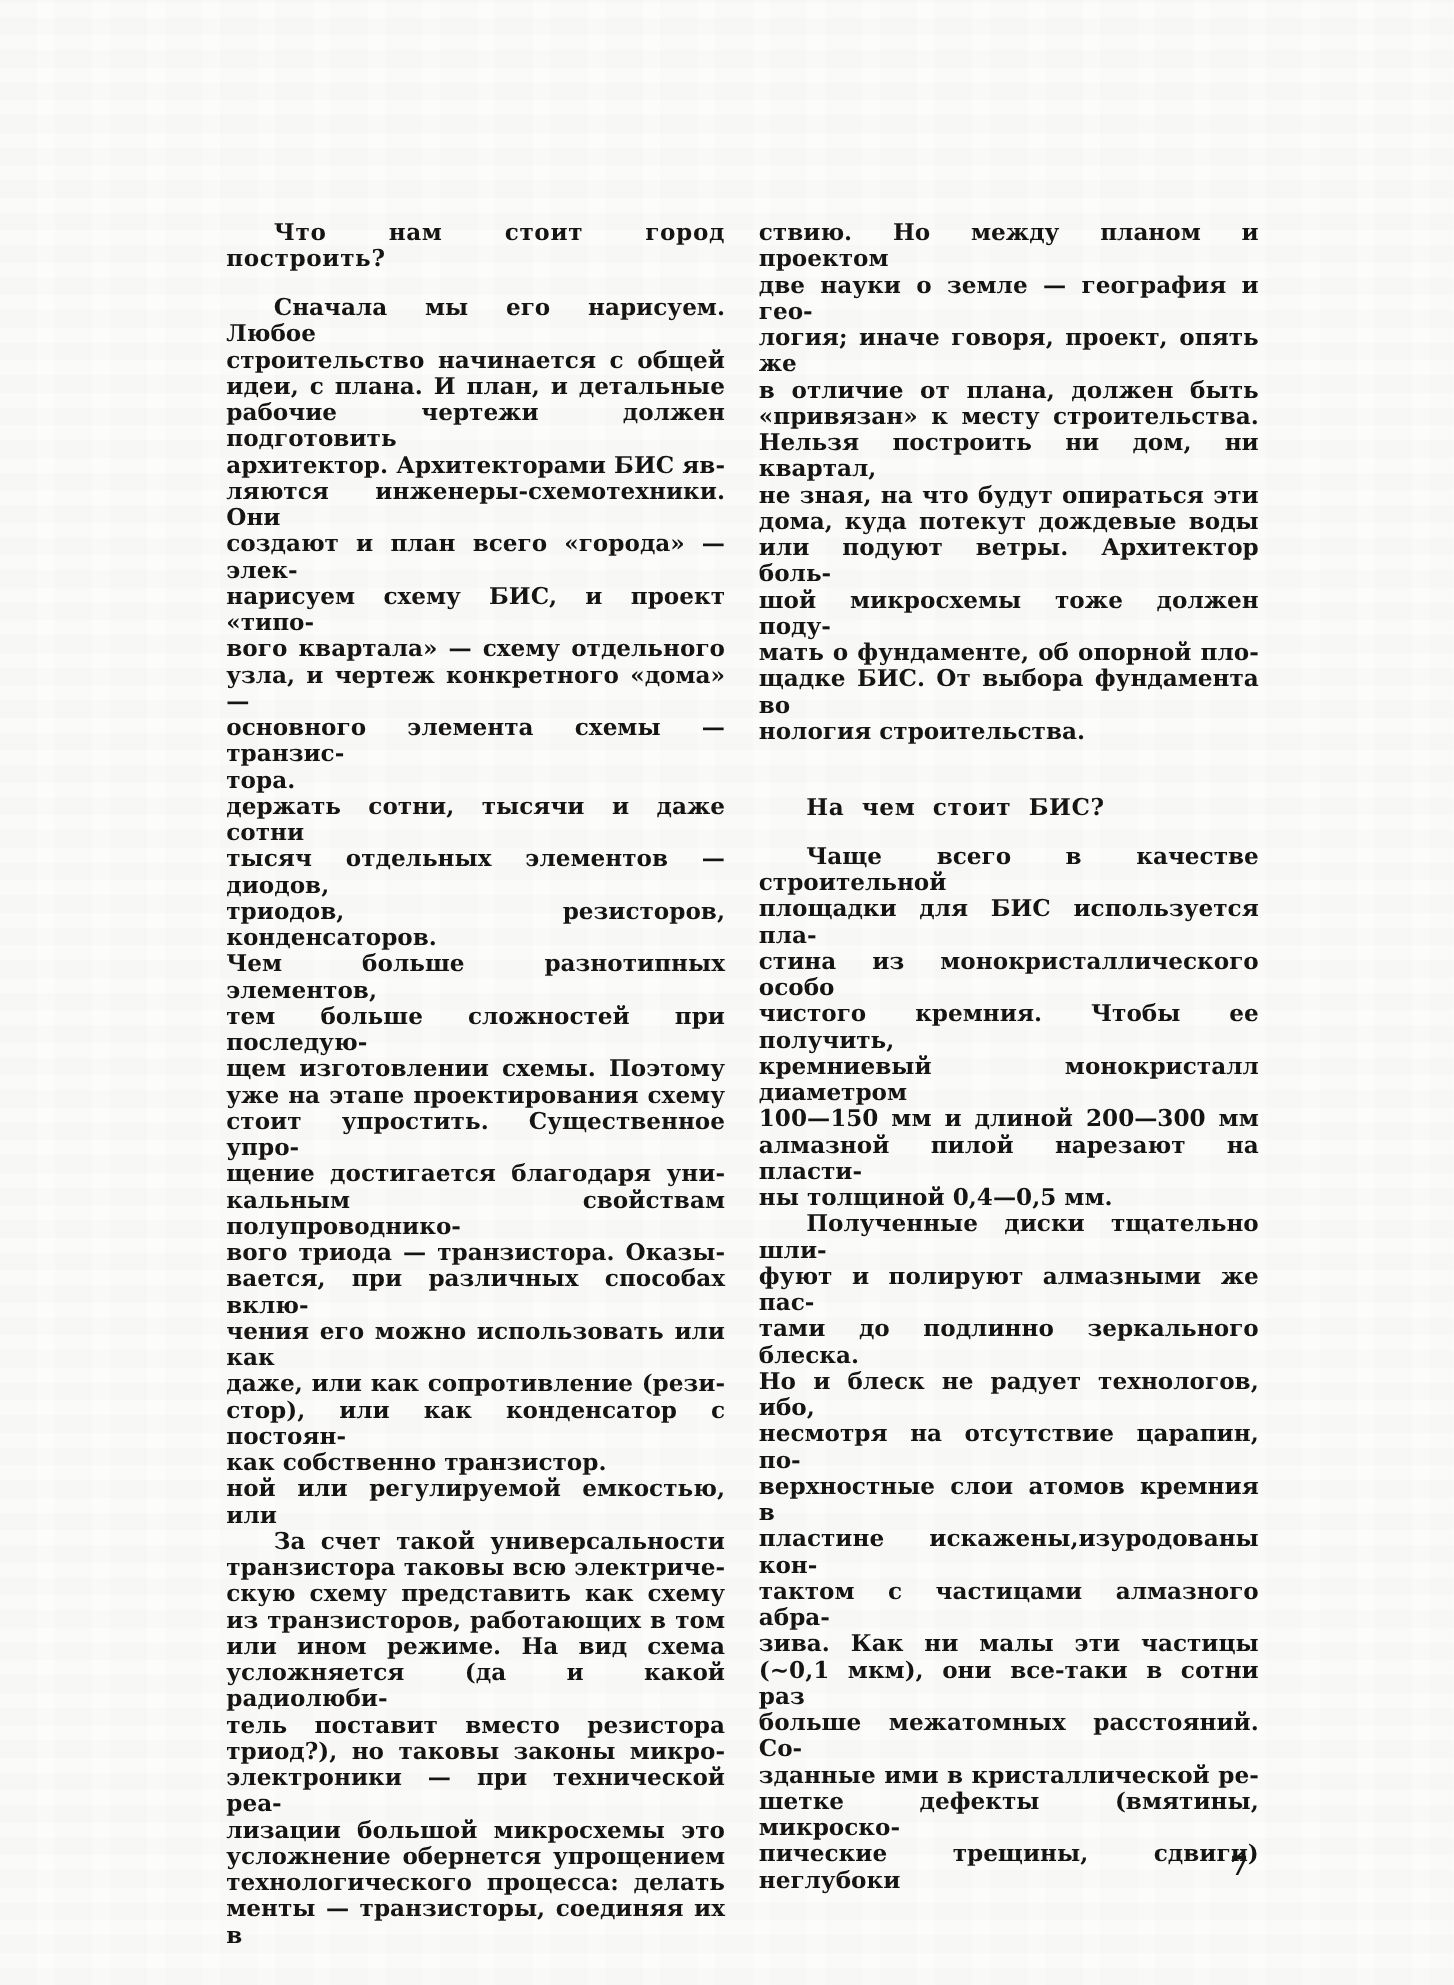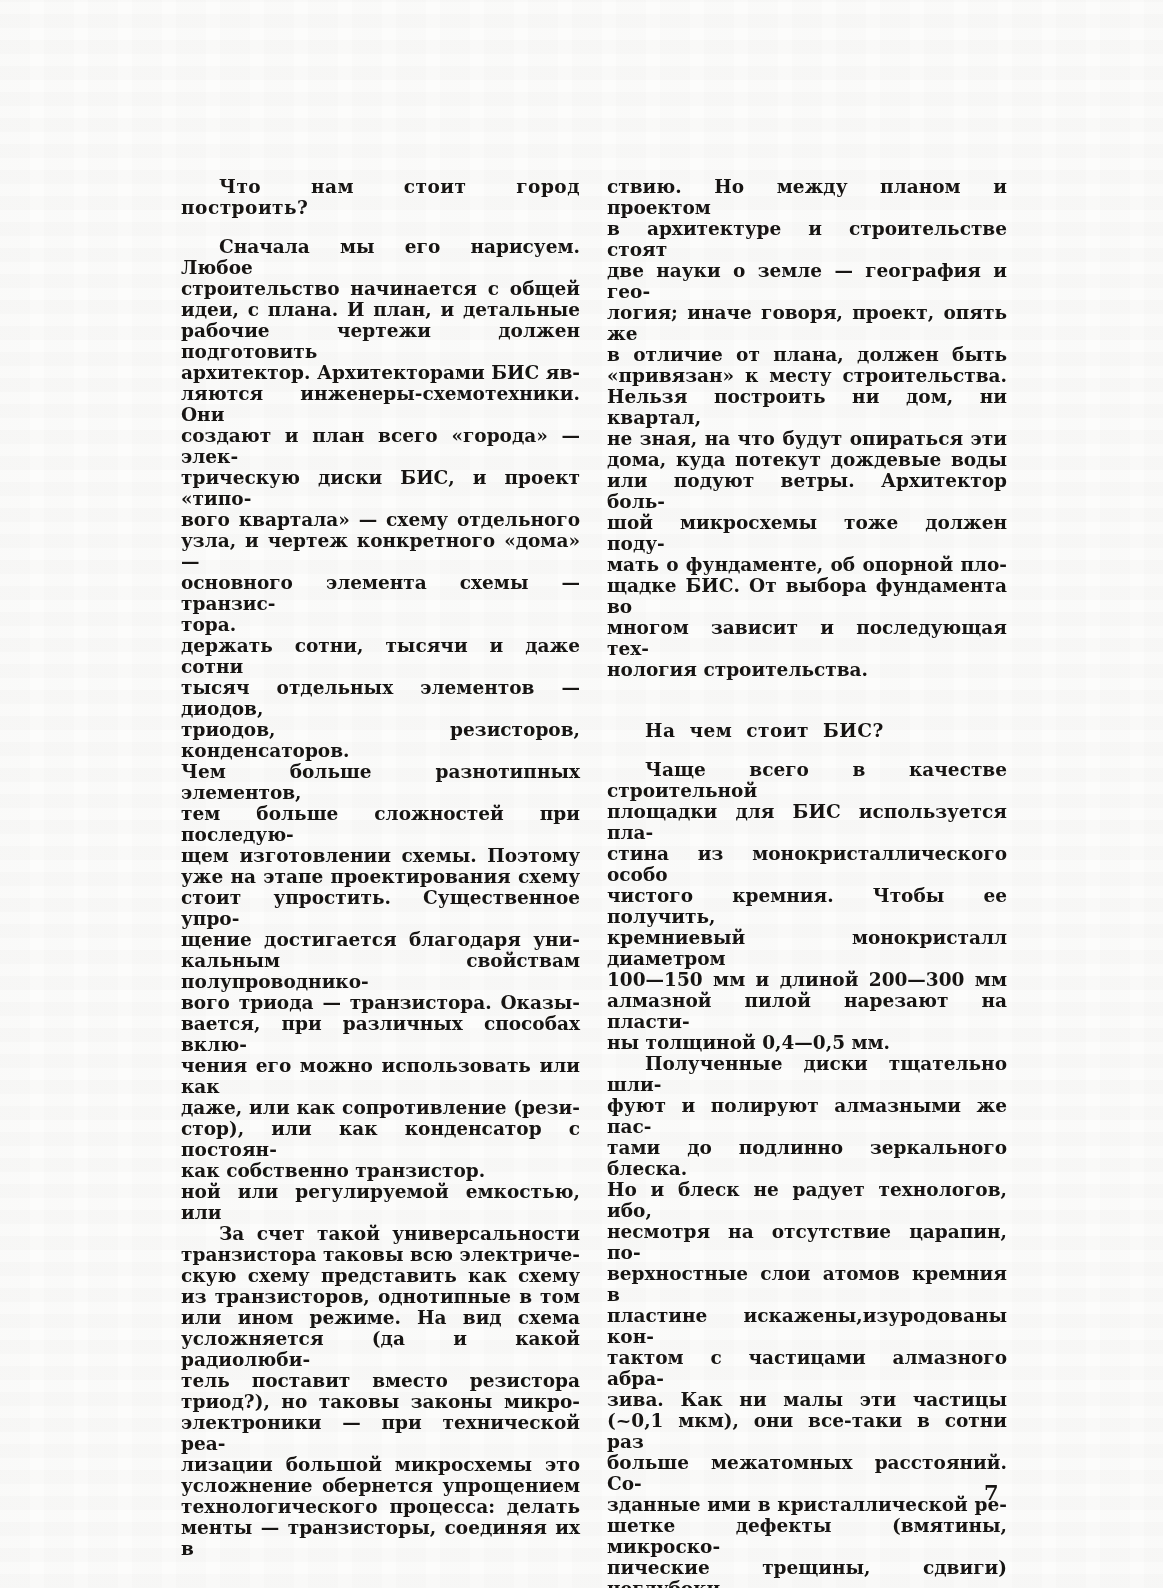--- a/index.html
+++ b/index.html
@@ -60,21 +60,21 @@
         <div class="line">Что нам стоит город построить?</div>
       </div>
       <div class="block para">
         <div class="line indent">Сначала мы его нарисуем. Любое</div>
         <div class="line">строительство начинается с общей</div>
         <div class="line">идеи, с плана. И план, и детальные</div>
         <div class="line">рабочие чертежи должен подготовить</div>
         <div class="line">архитектор. Архитекторами БИС яв-</div>
         <div class="line">ляются инженеры-схемотехники. Они</div>
         <div class="line">создают и план всего «города» — элек-</div>
-        <div class="line">трическую диски БИС, и проект «типо-</div>
+        <div class="line">нарисуем схему БИС, и проект «типо-</div>
         <div class="line">вого квартала» — схему отдельного</div>
         <div class="line">узла, и чертеж конкретного «дома» —</div>
         <div class="line">основного элемента схемы — транзис-</div>
         <div class="line lastline">тора.</div>
       </div>
       <div class="block para">
         <div class="line">держать сотни, тысячи и даже сотни</div>
         <div class="line">тысяч отдельных элементов — диодов,</div>
         <div class="line">триодов, резисторов, конденсаторов.</div>
         <div class="line">Чем больше разнотипных элементов,</div>
@@ -89,48 +89,46 @@
         <div class="line">чения его можно использовать или как</div>
         <div class="line">даже, или как сопротивление (рези-</div>
         <div class="line">стор), или как конденсатор с постоян-</div>
         <div class="line lastline">как собственно транзистор.</div>
         <div class="line">ной или регулируемой емкостью, или</div>
       </div>
       <div class="block para">
         <div class="line indent">За счет такой универсальности</div>
         <div class="line">транзистора таковы всю электриче-</div>
         <div class="line">скую схему представить как схему</div>
-        <div class="line">из транзисторов, однотипные в том</div>
+        <div class="line">из транзисторов, работающих в том</div>
         <div class="line">или ином режиме. На вид схема</div>
         <div class="line">усложняется (да и какой радиолюби-</div>
         <div class="line">тель поставит вместо резистора</div>
         <div class="line">триод?), но таковы законы микро-</div>
         <div class="line">электроники — при технической реа-</div>
         <div class="line">лизации большой микросхемы это</div>
         <div class="line">усложнение обернется упрощением</div>
         <div class="line">технологического процесса: делать</div>
         <div class="line">менты — транзисторы, соединяя их в</div>
       </div>
     </div>
   <div class="col col-right">
       <div class="block para">
         <div class="line">ствию. Но между планом и проектом</div>
-        <div class="line">в архитектуре и строительстве стоят</div>
         <div class="line">две науки о земле — география и гео-</div>
         <div class="line">логия; иначе говоря, проект, опять же</div>
         <div class="line">в отличие от плана, должен быть</div>
         <div class="line">«привязан» к месту строительства.</div>
         <div class="line">Нельзя построить ни дом, ни квартал,</div>
         <div class="line">не зная, на что будут опираться эти</div>
         <div class="line">дома, куда потекут дождевые воды</div>
         <div class="line">или подуют ветры. Архитектор боль-</div>
         <div class="line">шой микросхемы тоже должен поду-</div>
         <div class="line">мать о фундаменте, об опорной пло-</div>
         <div class="line">щадке БИС. От выбора фундамента во</div>
-        <div class="line">многом зависит и последующая тех-</div>
         <div class="line lastline">нология строительства.</div>
       </div>
       <div class="block heading">
         <div class="line">На чем стоит БИС?</div>
       </div>
       <div class="block para">
         <div class="line indent">Чаще всего в качестве строительной</div>
         <div class="line">площадки для БИС используется пла-</div>
         <div class="line">стина из монокристаллического особо</div>
         <div class="line">чистого кремния. Чтобы ее получить,</div>

